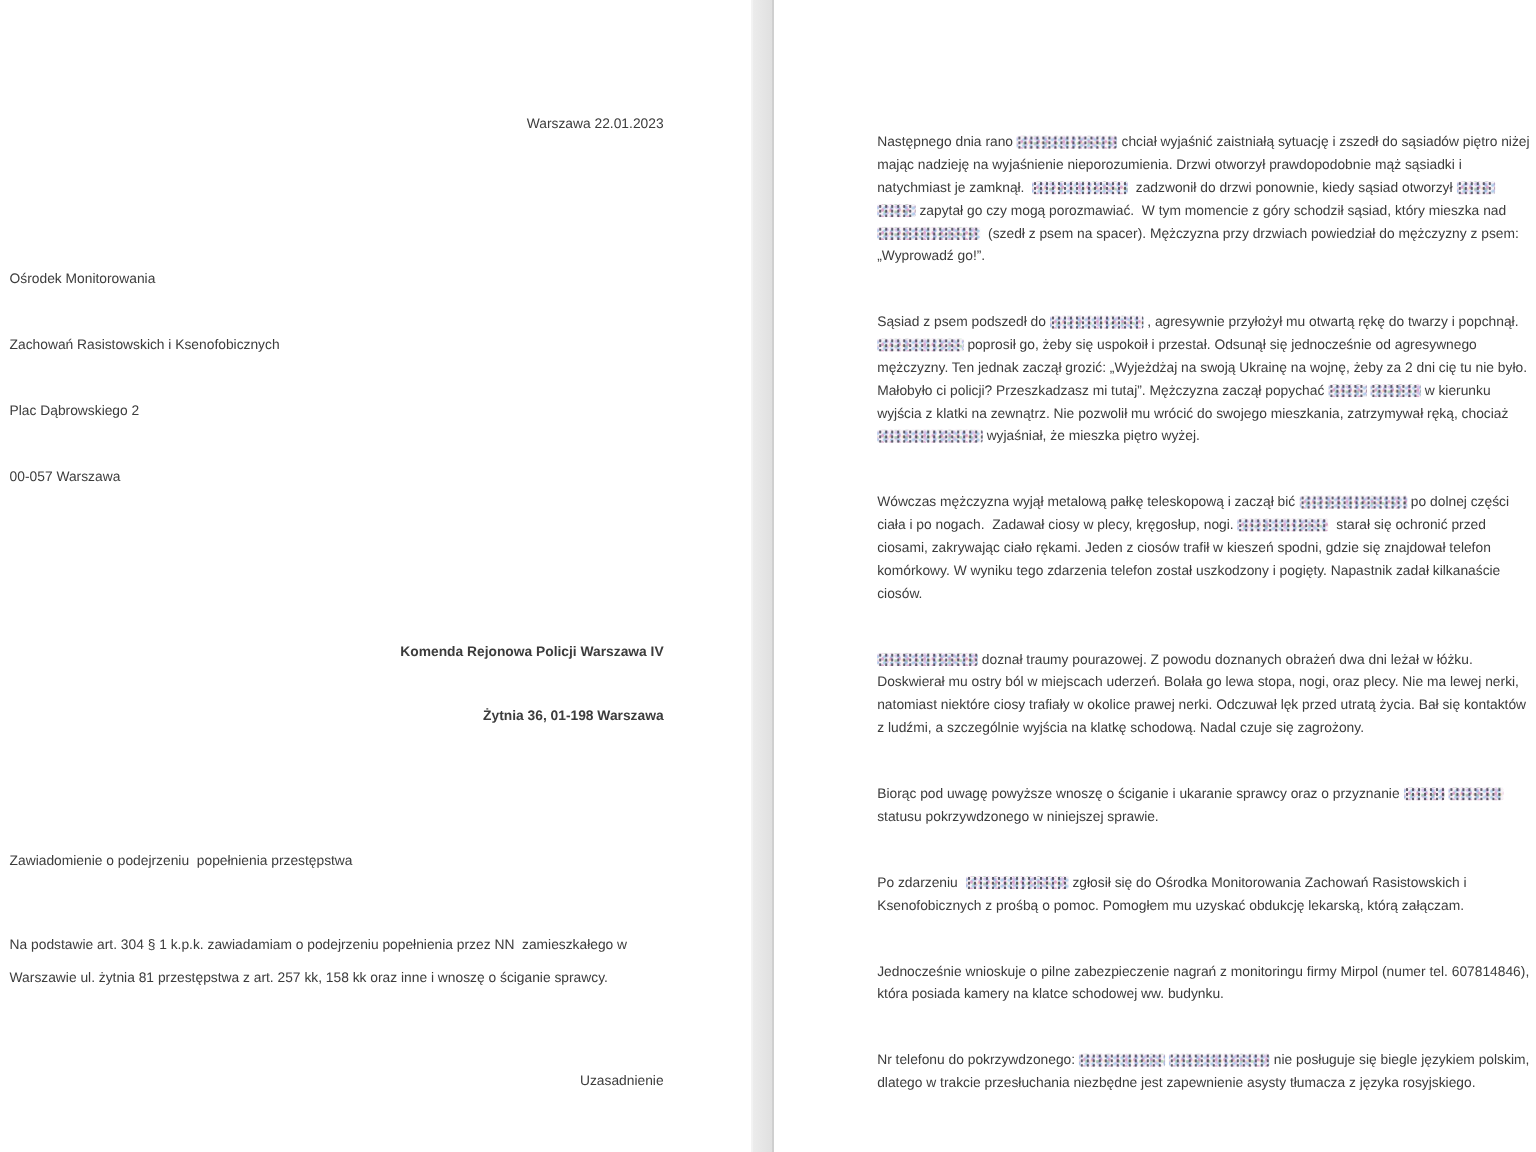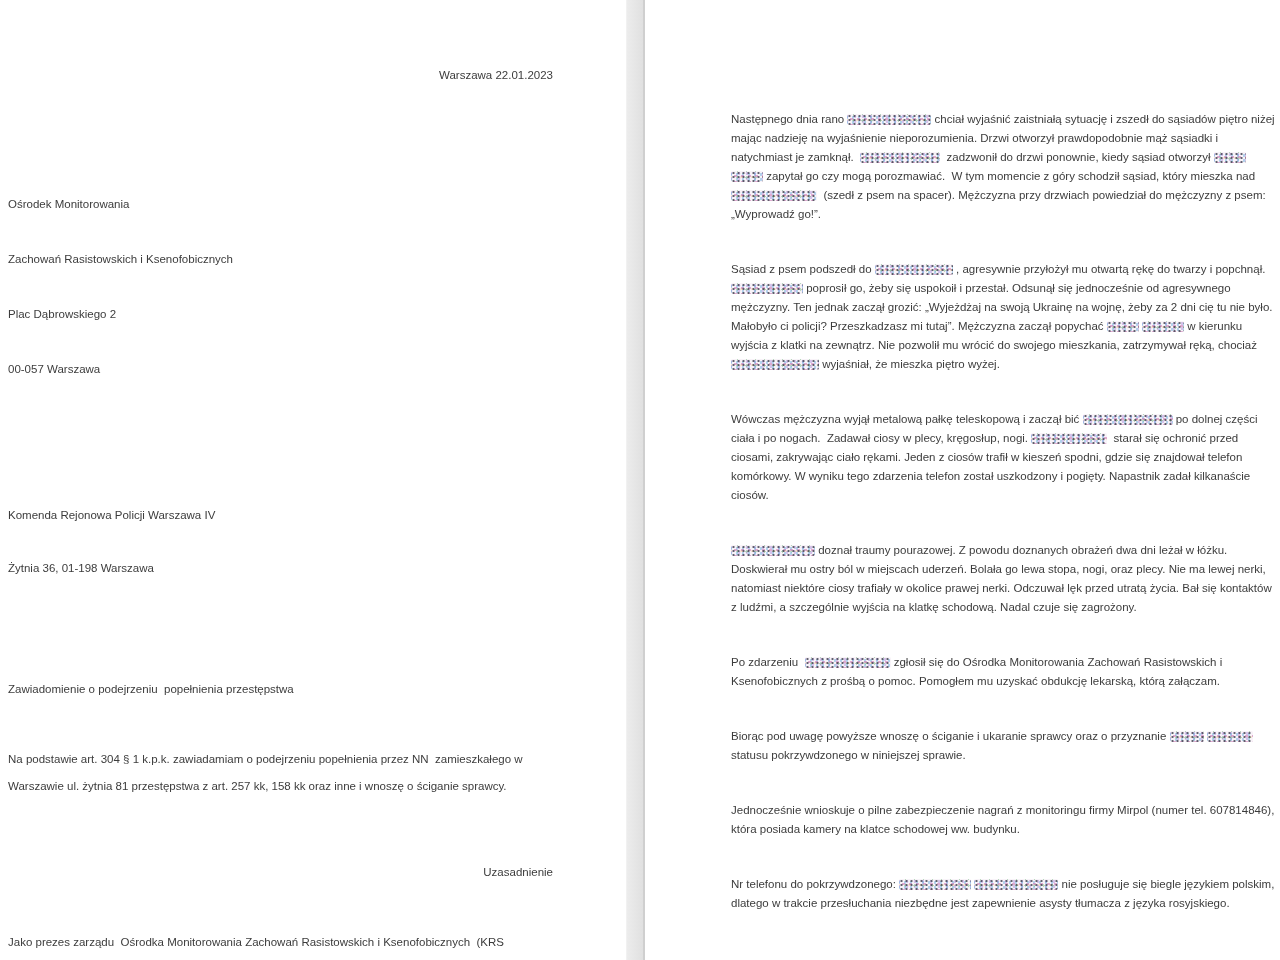--- a/index.html
+++ b/index.html
@@ -10,25 +10,25 @@
     overflow:hidden;
     display:flex;
     font-family:"Liberation Sans", sans-serif;
     color:#3c3c3c;
     -webkit-font-smoothing:antialiased;
   }
   .page{background:#ffffff;box-sizing:border-box;font-size:11.5px;}
   .page p, .page div{white-space:pre-wrap;}
 
   
-  .page1{width:632px;padding:39px 0 0 8px;}
+  .page1{width:632px;padding:68px 0 0 8px;}
   .p1-inner{width:545px;}
   .date-line{line-height:24px;text-align:right;margin:0 0 42px 0;}
   .sender-line{line-height:31px;}
-  .recipient{margin-top:32px;}
+  .recipient{margin-top:32px;text-align:right;font-weight:bold;}
   .recipient-line{line-height:29px;}
   .doc-title{margin-top:34px;text-align:left;line-height:24px;}
   .intro{margin:9px 0 0 0;line-height:27px;}
   .section-heading{margin:25px 0 0 0;text-align:right;line-height:23.5px;}
   .page1 .para{margin:10px 0 0 0;line-height:23.5px;}
 
   
   .page-divider{
     width:16px;height:960px;flex:none;
     background:linear-gradient(to right,#ececec,#e0e0e0);
@@ -95,22 +95,22 @@
   </div>
 
   <div class="page-divider"></div>
 
   <div class="page page2">
     <div class="p2-inner">
       <p class="para">Następnego dnia rano <span class="redacted" style="width: 84px;"></span> chciał wyjaśnić zaistniałą sytuację i zszedł do sąsiadów piętro niżej mając nadzieję na wyjaśnienie nieporozumienia. Drzwi otworzył prawdopodobnie mąż sąsiadki i natychmiast je zamknął.  <span class="redacted" style="width: 80px;"></span>  zadzwonił do drzwi ponownie, kiedy sąsiad otworzył <span class="redacted" style="width: 32px;"></span> <span class="redacted" style="width: 32px;"></span> zapytał go czy mogą porozmawiać.  W tym momencie z góry schodził sąsiad, który mieszka nad <span class="redacted" style="width: 86px;"></span>  (szedł z psem na spacer). Mężczyzna przy drzwiach powiedział do mężczyzny z psem: „Wyprowadź go!”.</p>
       <p class="para">Sąsiad z psem podszedł do <span class="redacted" style="width: 78px;"></span> , agresywnie przyłożył mu otwartą rękę do twarzy i popchnął.  <span class="redacted" style="width: 72px;"></span> poprosił go, żeby się uspokoił i przestał. Odsunął się jednocześnie od agresywnego mężczyzny. Ten jednak zaczął grozić: „Wyjeżdżaj na swoją Ukrainę na wojnę, żeby za 2 dni cię tu nie było. Małobyło ci policji? Przeszkadzasz mi tutaj”. Mężczyzna zaczął popychać <span class="redacted" style="width: 32px;"></span> <span class="redacted" style="width: 42px;"></span> w kierunku wyjścia z klatki na zewnątrz. Nie pozwolił mu wrócić do swojego mieszkania, zatrzymywał ręką, chociaż <span class="redacted" style="width: 88px;"></span> wyjaśniał, że mieszka piętro wyżej.</p>
       <p class="para">Wówczas mężczyzna wyjął metalową pałkę teleskopową i zaczął bić <span class="redacted" style="width: 90px;"></span> po dolnej części ciała i po nogach.  Zadawał ciosy w plecy, kręgosłup, nogi. <span class="redacted" style="width: 76px;"></span>  starał się ochronić przed ciosami, zakrywając ciało rękami. Jeden z ciosów trafił w kieszeń spodni, gdzie się znajdował telefon komórkowy. W wyniku tego zdarzenia telefon został uszkodzony i pogięty. Napastnik zadał kilkanaście ciosów.</p>
       <p class="para"><span class="redacted" style="width: 84px;"></span> doznał traumy pourazowej. Z powodu doznanych obrażeń dwa dni leżał w łóżku. Doskwierał mu ostry ból w miejscach uderzeń. Bolała go lewa stopa, nogi, oraz plecy. Nie ma lewej nerki, natomiast niektóre ciosy trafiały w okolice prawej nerki. Odczuwał lęk przed utratą życia. Bał się kontaktów z ludźmi, a szczególnie wyjścia na klatkę schodową. Nadal czuje się zagrożony.</p>
+      <p class="para">Biorąc pod uwagę powyższe wnoszę o ściganie i ukaranie sprawcy oraz o przyznanie <span class="redacted" style="width: 34px;"></span> <span class="redacted" style="width: 46px;"></span> statusu pokrzywdzonego w niniejszej sprawie.</p>
       <p class="para">Po zdarzeniu  <span class="redacted" style="width: 86px;"></span> zgłosił się do Ośrodka Monitorowania Zachowań Rasistowskich i Ksenofobicznych z prośbą o pomoc. Pomogłem mu uzyskać obdukcję lekarską, którą załączam.</p>
-      <p class="para">Biorąc pod uwagę powyższe wnoszę o ściganie i ukaranie sprawcy oraz o przyznanie <span class="redacted" style="width: 34px;"></span> <span class="redacted" style="width: 46px;"></span> statusu pokrzywdzonego w niniejszej sprawie.</p>
       <p class="para">Jednocześnie wnioskuje o pilne zabezpieczenie nagrań z monitoringu firmy Mirpol (numer tel. 607814846), która posiada kamery na klatce schodowej ww. budynku.</p>
       <p class="para">Nr telefonu do pokrzywdzonego: <span class="redacted" style="width: 72px;"></span> <span class="redacted" style="width: 84px;"></span> nie posługuje się biegle językiem polskim, dlatego w trakcie przesłuchania niezbędne jest zapewnienie asysty tłumacza z języka rosyjskiego.</p>
 
       
       
     </div>
   </div>
 
 </div>
 

